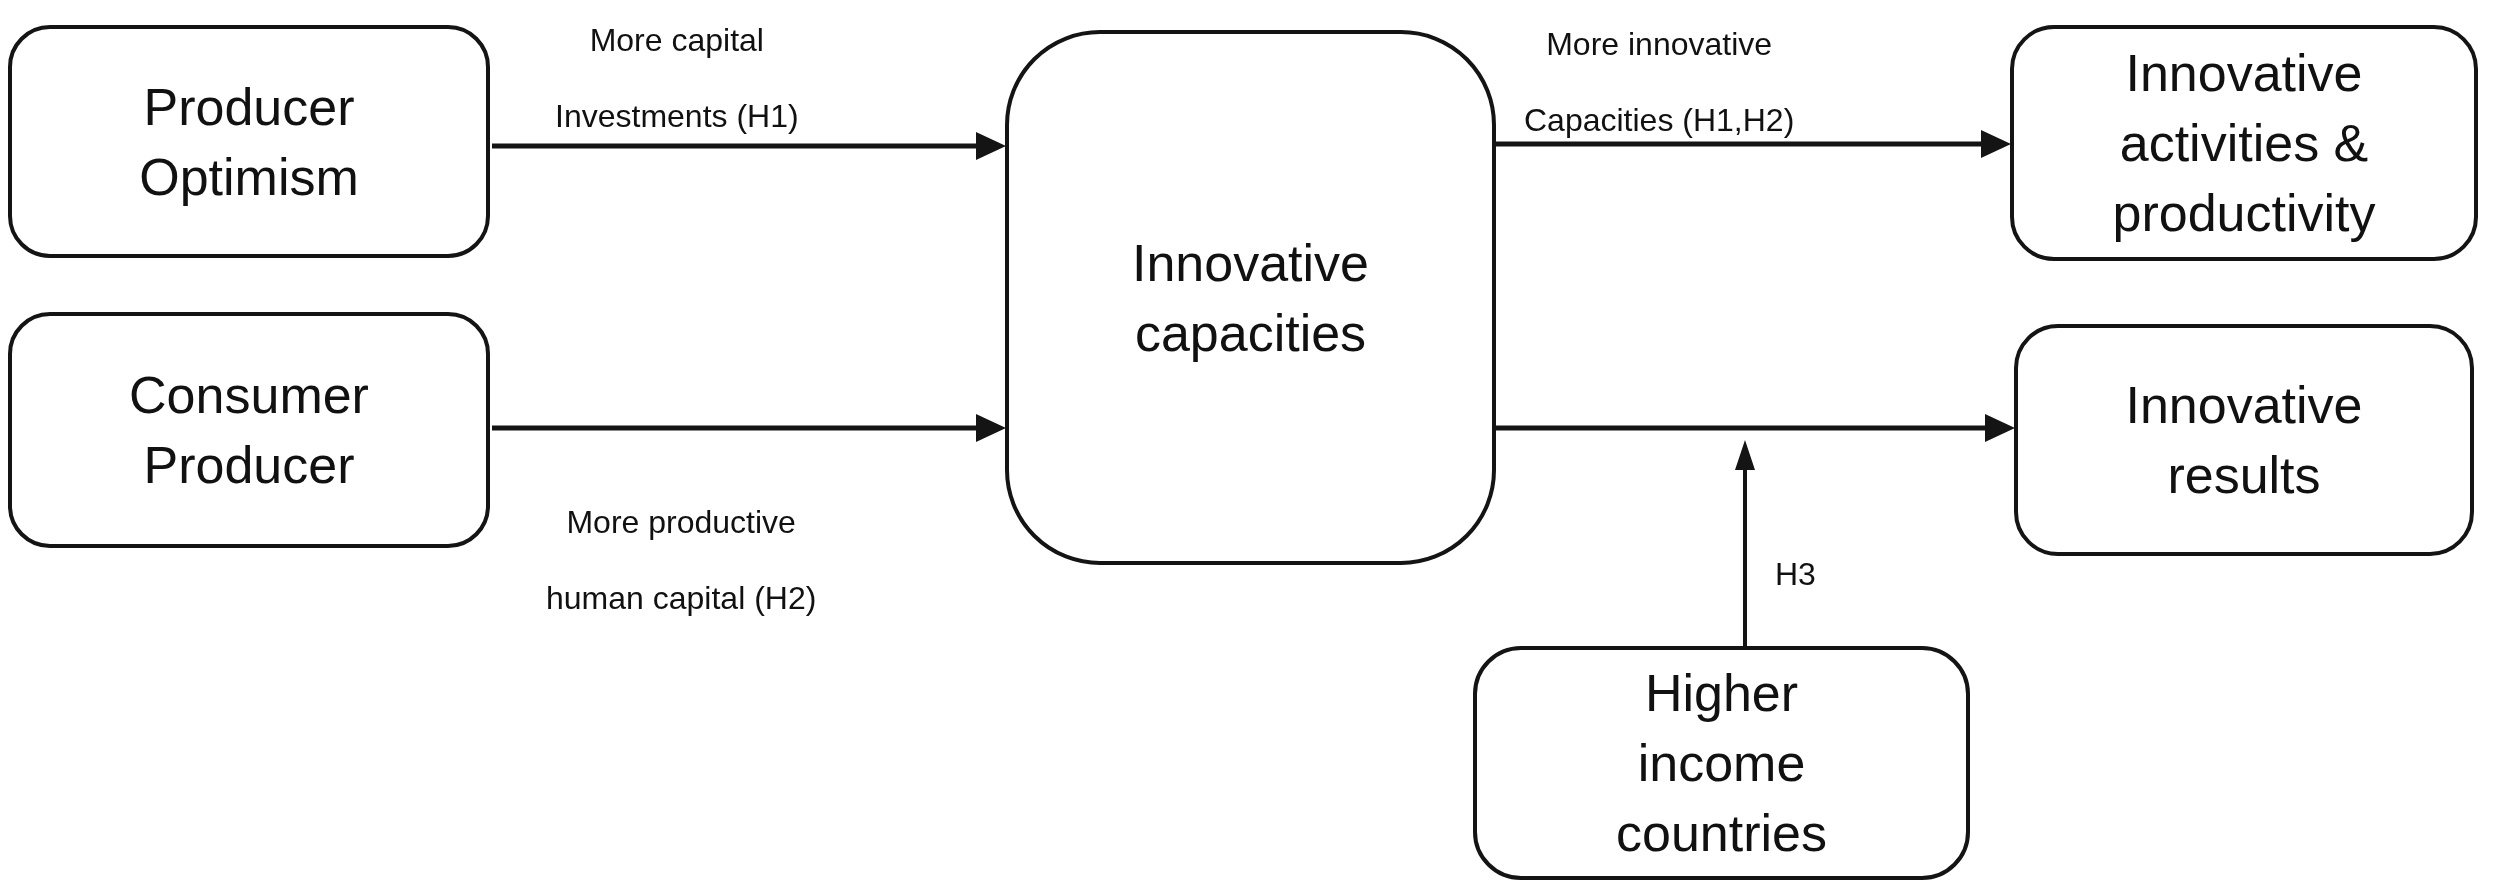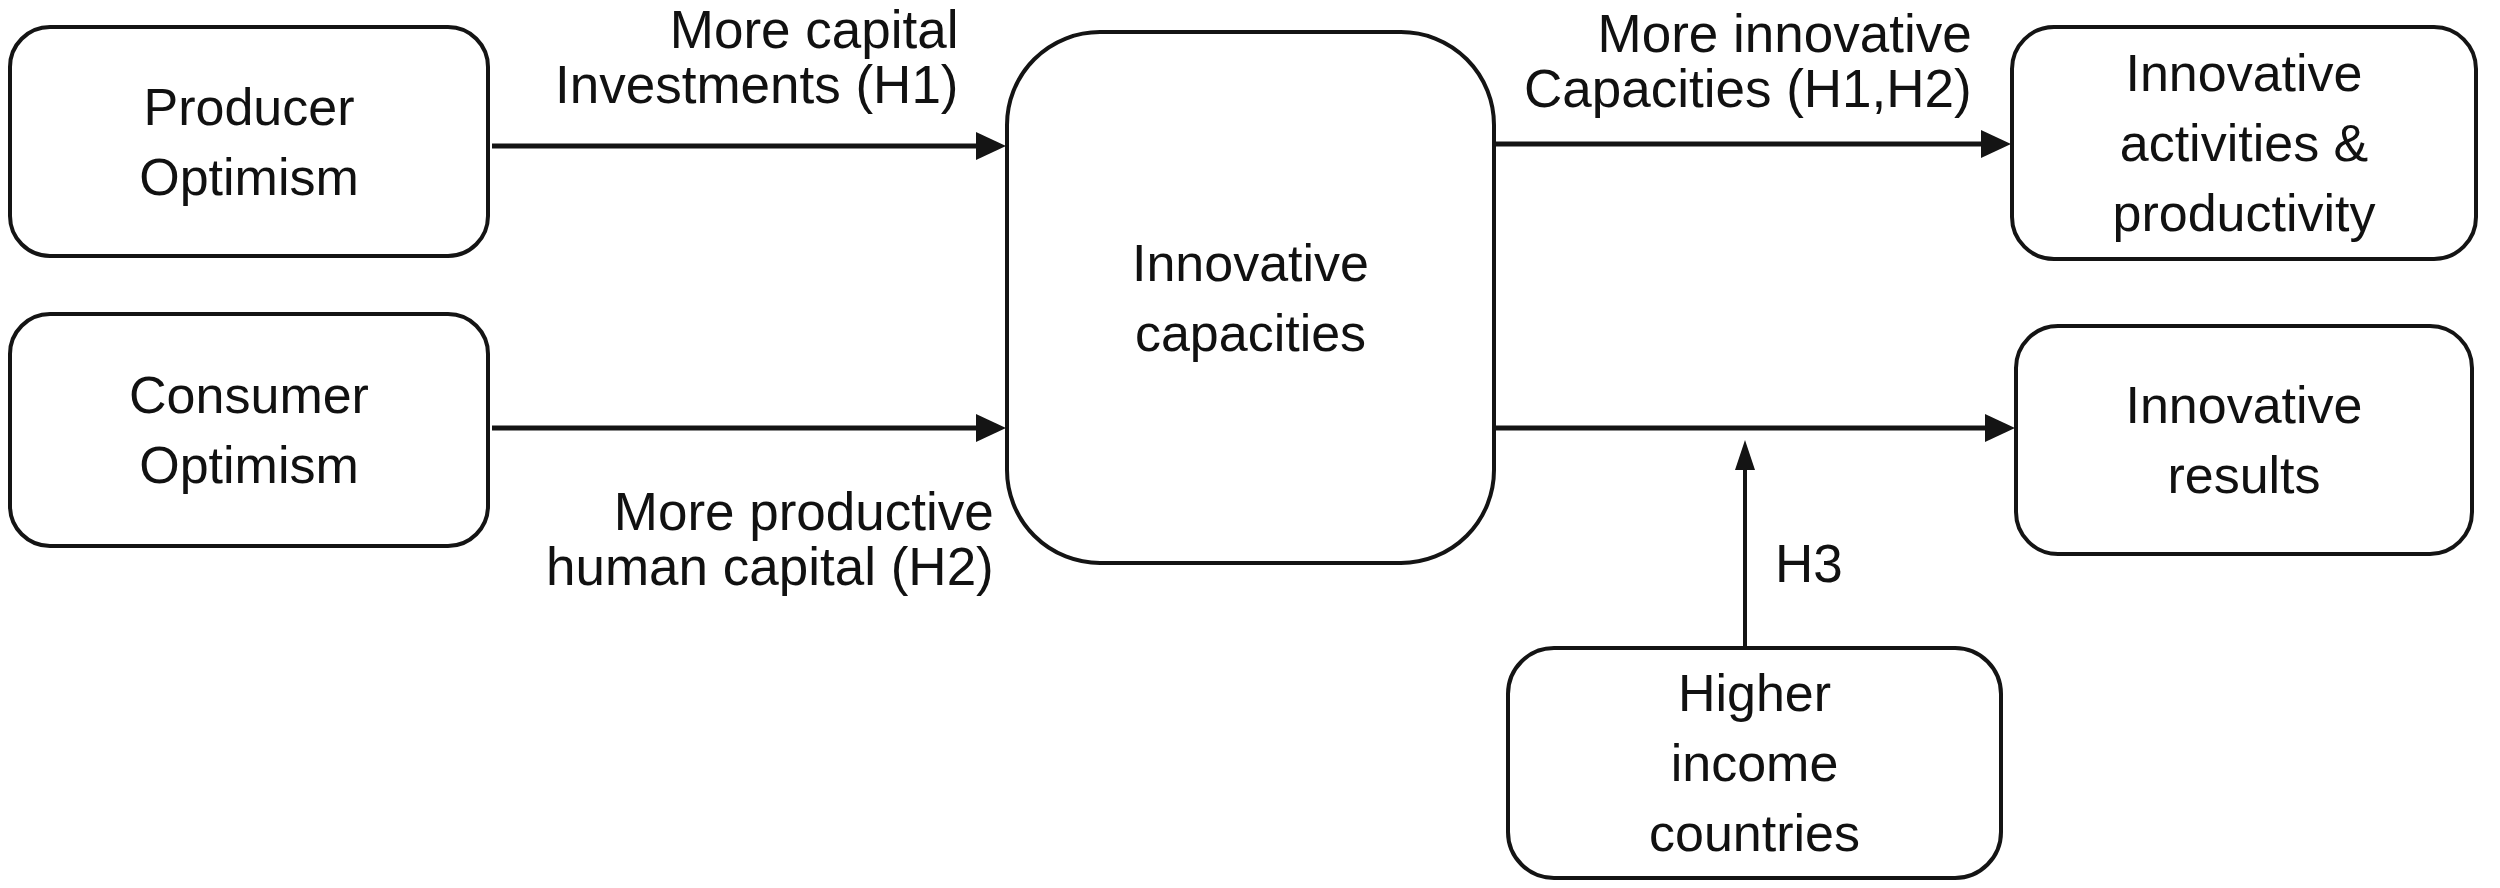--- a/index.html
+++ b/index.html
@@ -27,33 +27,33 @@
     text-align: center;
   }
   .node-label {
     font-size: 52px;
     line-height: 70px;
     white-space: pre-line;
     color: #111111;
   }
   .edge-label {
     position: absolute;
-    font-size: 53px;
-    line-height: 55px;
+    font-size: 32px;
+    line-height: 76px;
     white-space: pre-line;
     color: #111111;
-    text-align: right;
+    text-align: center;
   }
   
   #node-producer   { left: 8px;    top: 25px;  width: 482px; height: 233px; border-radius: 42px; text-align: center; }
   #node-consumer   { left: 8px;    top: 312px; width: 482px; height: 236px; border-radius: 42px; }
   #node-capacities { left: 1005px; top: 30px;  width: 491px; height: 535px; border-radius: 95px; }
   #node-activities { left: 2010px; top: 25px;  width: 468px; height: 236px; border-radius: 44px; }
   #node-results    { left: 2014px; top: 324px; width: 460px; height: 232px; border-radius: 44px; }
-  #node-higher     { left: 1506px; top: 646px; width: 497px; height: 234px; border-radius: 48px; }
+  #node-higher     { left: 1473px; top: 646px; width: 497px; height: 234px; border-radius: 48px; }
   
   #label-h1   { left: 555px;  top: 2px;   }
   #label-h2   { left: 546px;  top: 484px; }
   #label-h1h2 { left: 1524px; top: 6px;   }
   #label-h3   { left: 1775px; top: 524px; margin-top: 12px; }
   .connector-layer {
     position: absolute;
     left: 0; top: 0;
     width: 2500px;
     height: 888px;
@@ -87,21 +87,21 @@
     </g>
   </svg>
 
   <div class="node" id="node-producer">
     <div class="node-label">Producer
 Optimism</div>
   </div>
 
   <div class="node" id="node-consumer">
     <div class="node-label">Consumer
-Optimism</div>
+Producer</div>
   </div>
 
   <div class="node" id="node-capacities">
     <div class="node-label">Innovative
 capacities</div>
   </div>
 
   <div class="node" id="node-activities">
     <div class="node-label">Innovative
 activities &amp;

